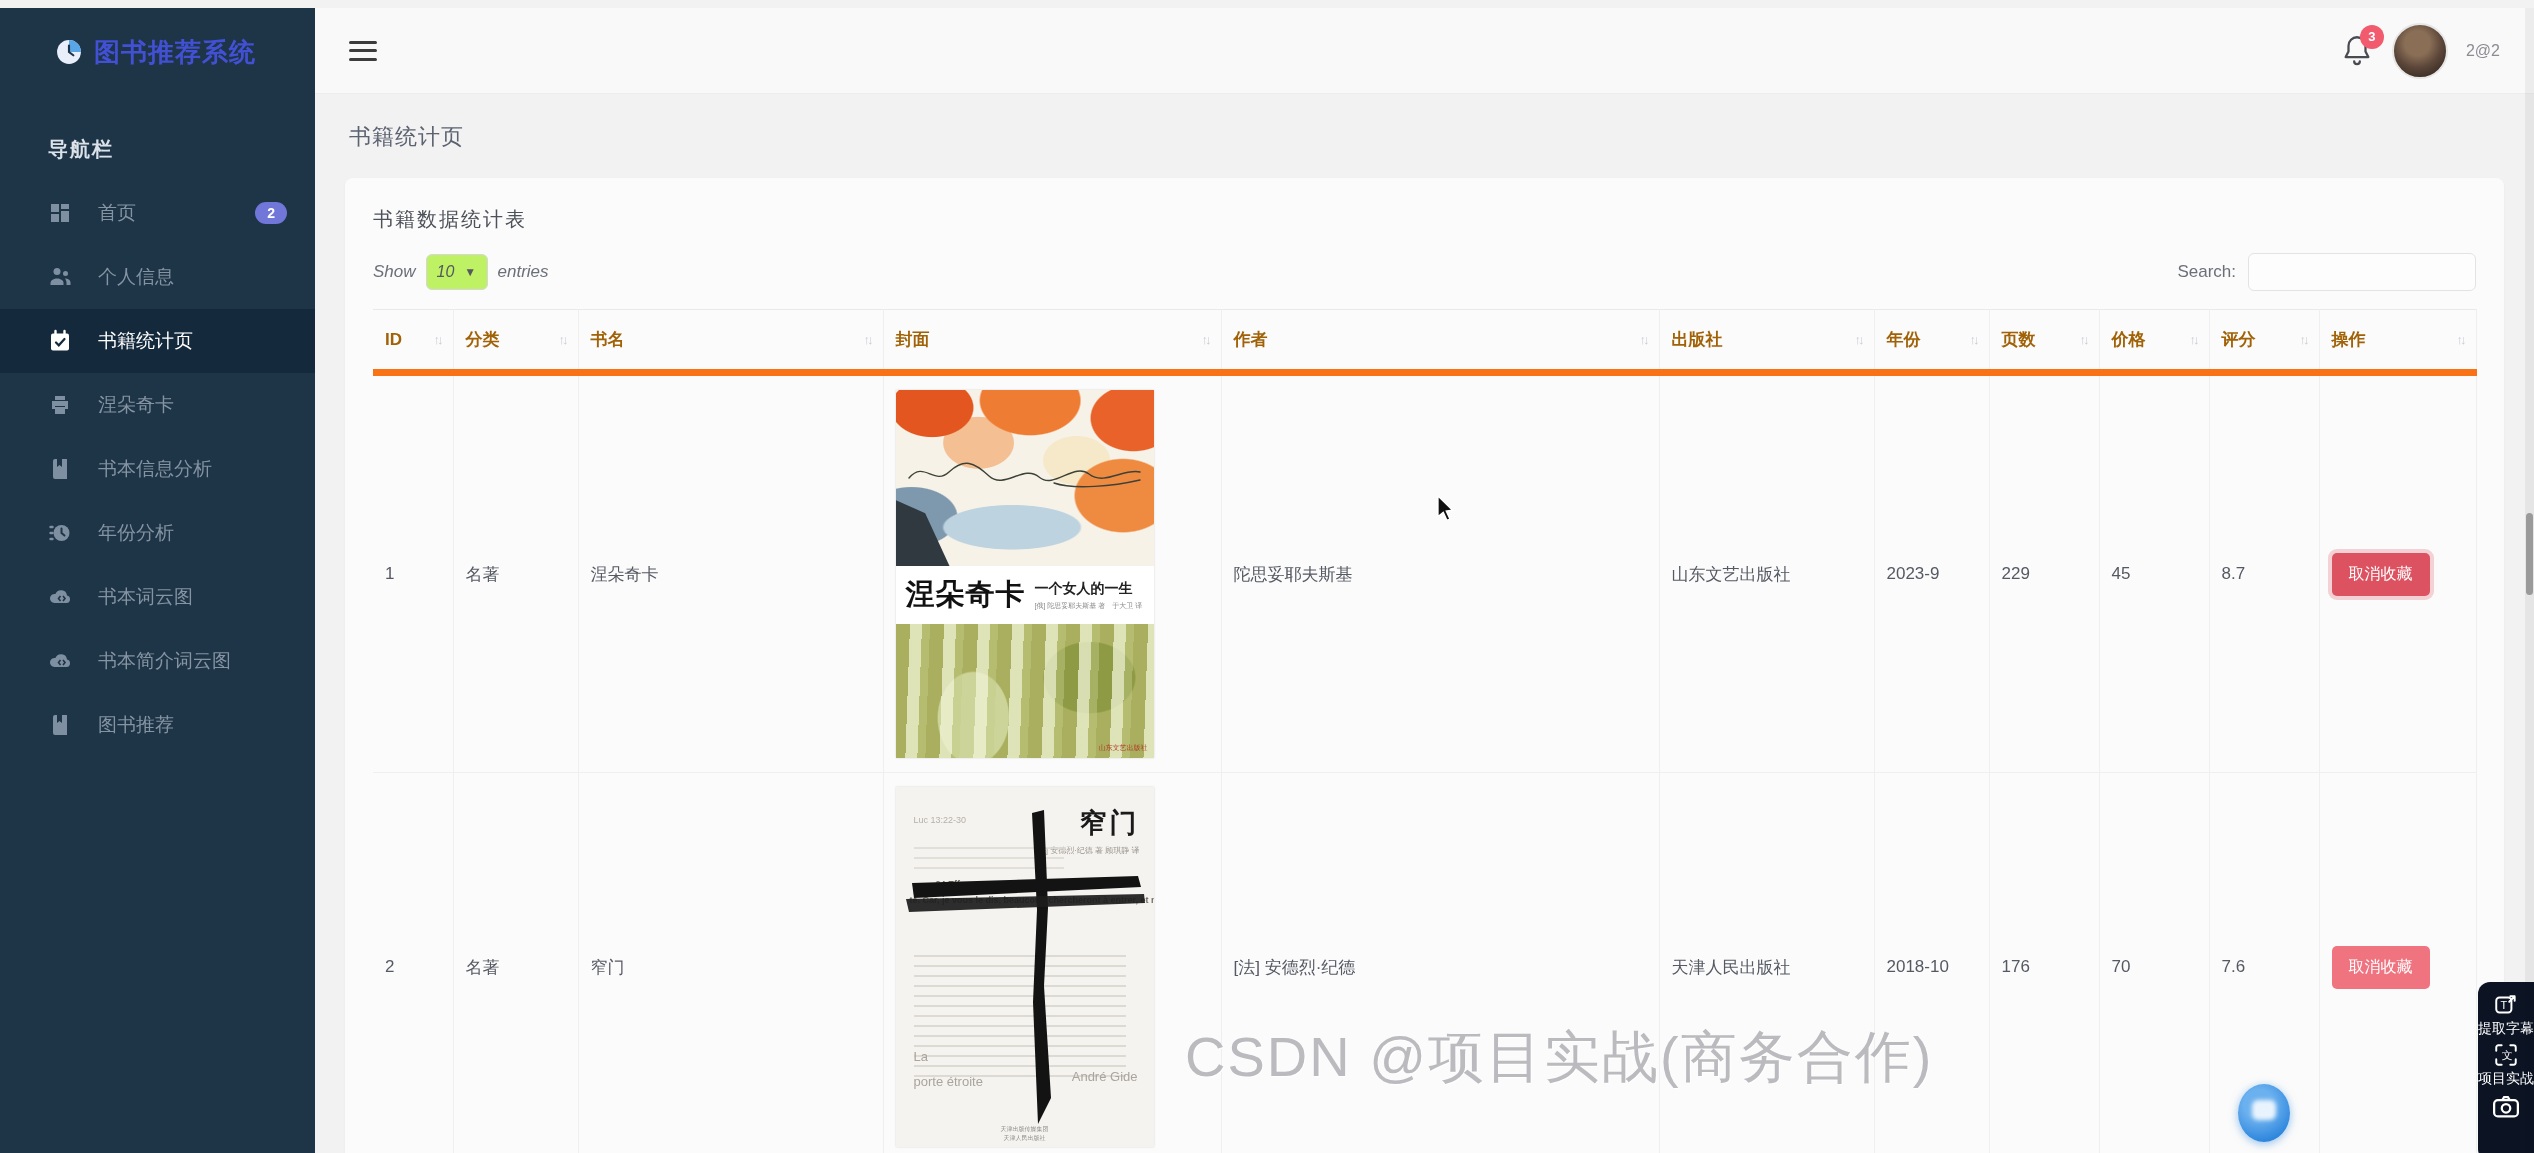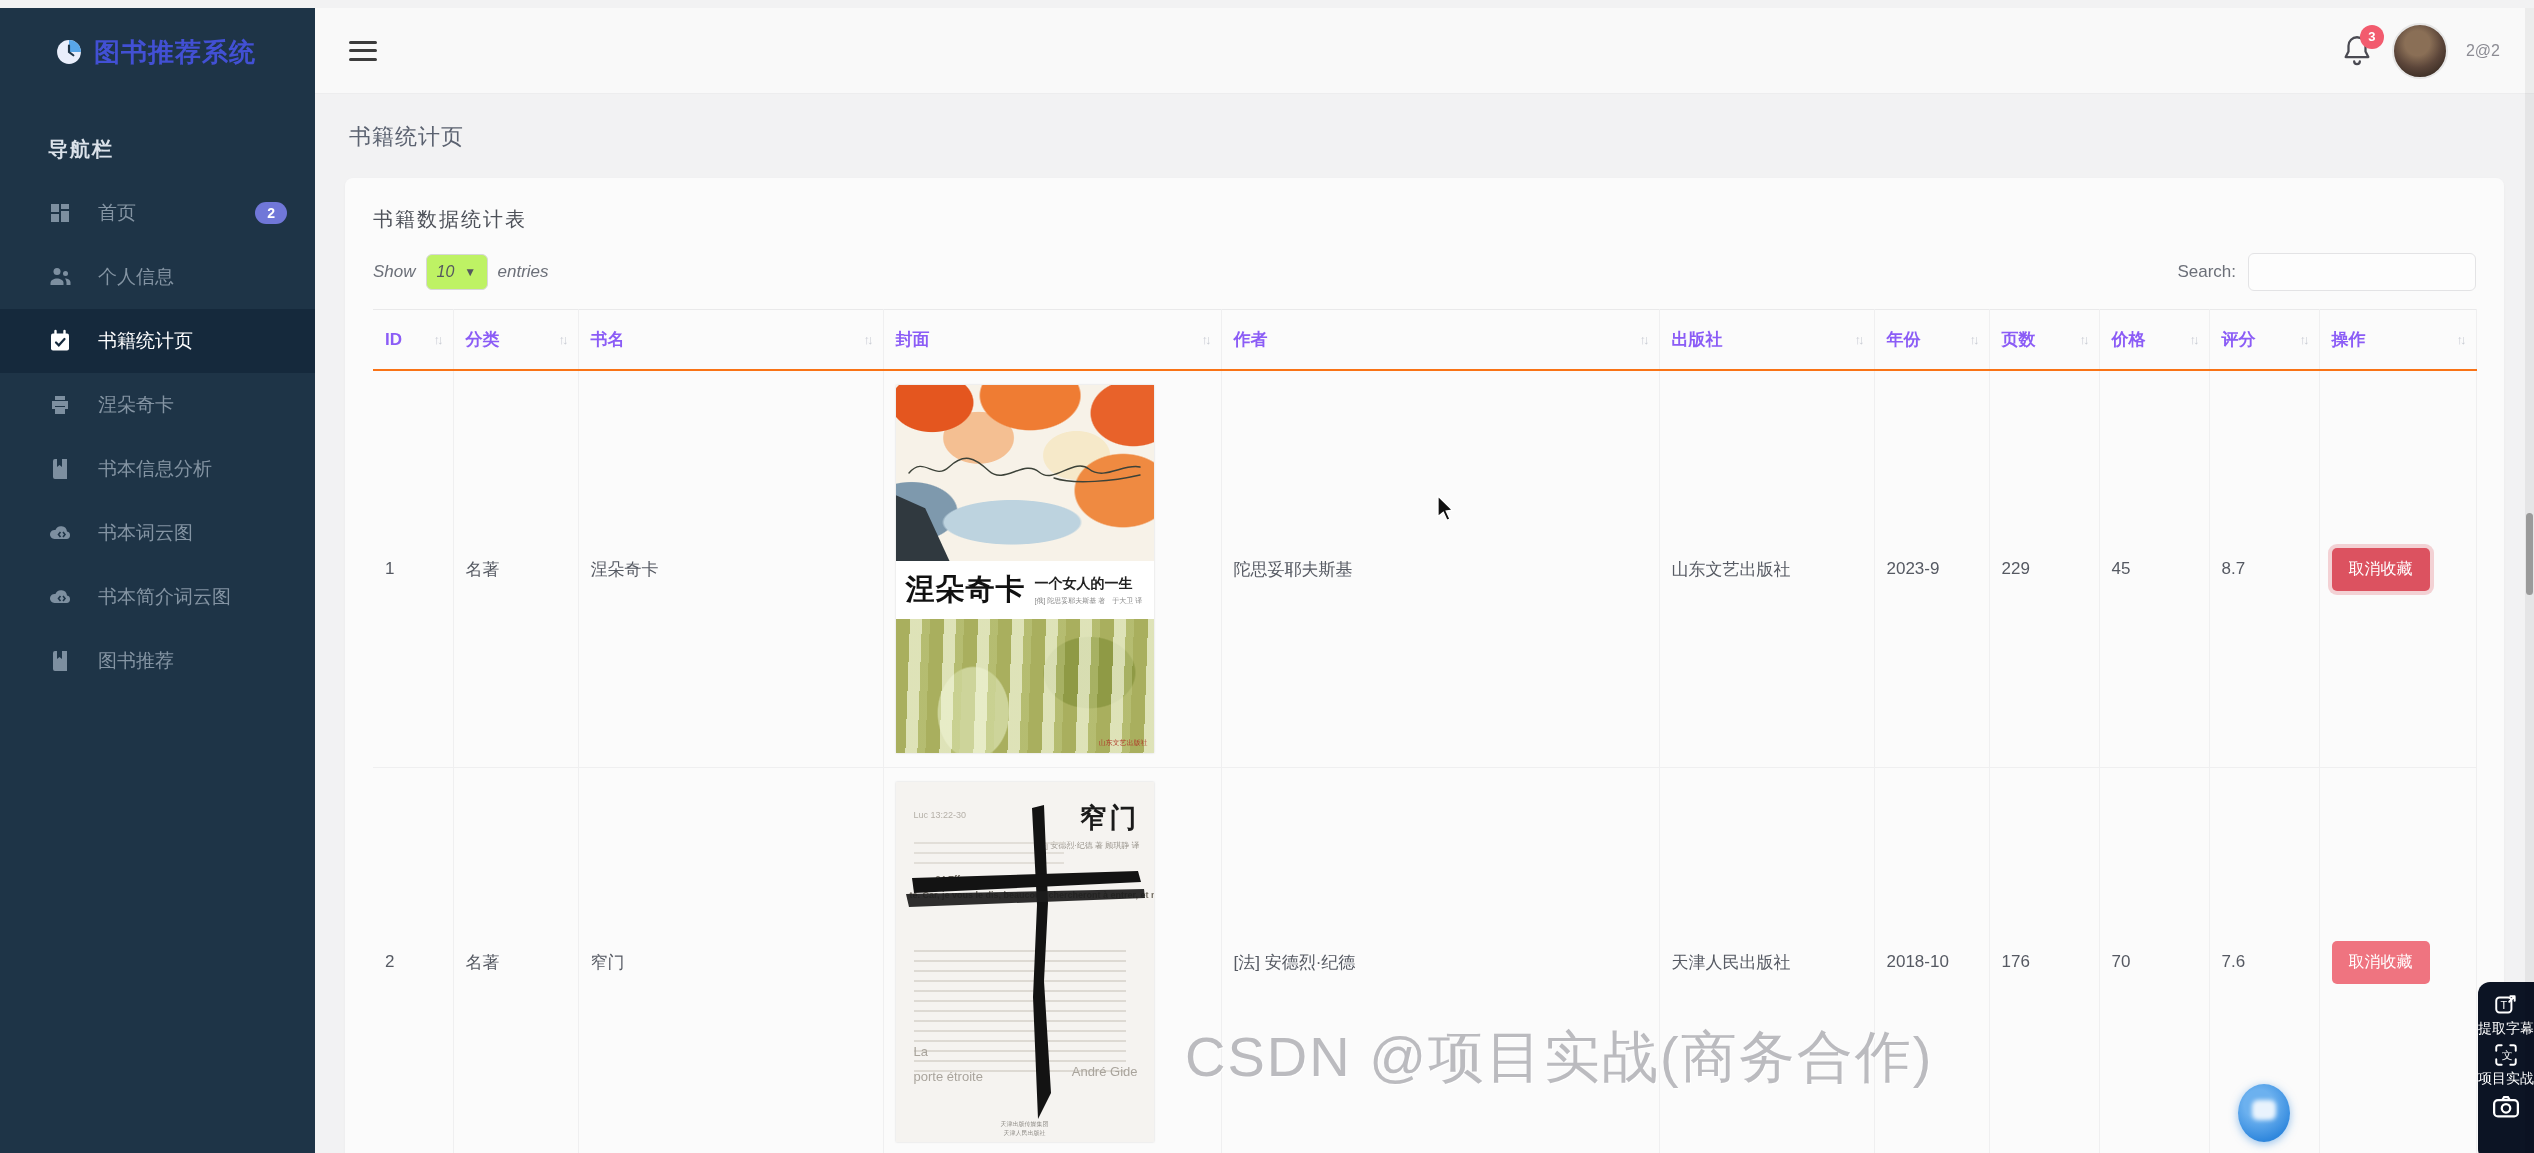--- a/index.html
+++ b/index.html
@@ -49,22 +49,22 @@
   .select-box { min-width:62px; height:36px; border:1px solid #d7d7d9; border-radius:6px;
     background:#bef264; display:flex; align-items:center; gap:10px; padding:0 10px;
     color:#55585f; font-size:16px; cursor:pointer; }
   .select-box .chev { font-size:12px; color:#55585f; }
   .search-group { margin-left:auto; display:flex; align-items:center; gap:12px; }
   .search-input { width:228px; height:38px; border:1px solid #e3e3e5; border-radius:6px;
     background:#fdfdfd; padding:0 10px; font-size:16px; color:#444; }
 
   
   table { width:100%; border-collapse:collapse; table-layout:fixed; margin-top:18px; }
-  th { text-align:left; font-size:17px; color:#8b5cf6; font-weight:bold;
-    padding:18px 12px; border-top:1px solid #e9e9ea; border-bottom:2px solid #f97316;
+  th { text-align:left; font-size:17px; color:#a16207; font-weight:bold;
+    padding:18px 12px; border-top:1px solid #e9e9ea; border-bottom:7px solid #f97316;
     border-right:1px solid #efeff0; cursor:pointer; }
   th .th-inner { display:flex; align-items:center; }
   .sort-icon { margin-left:auto; color:#c9ccd4; font-size:13px; letter-spacing:-3px; }
   .sort-icon::after { content:"↑↓"; }
   td { padding:14px 12px; font-size:17px; color:#555962; vertical-align:middle;
     border-bottom:1px solid #efeff0; border-right:1px solid #efeff0; }
   .btn-danger { background:#dc5260; color:#fff; border:none; border-radius:5px;
     padding:11px 17px; font-size:16px; cursor:pointer;
     font-family:"Liberation Sans","DejaVu Sans",sans-serif; }
   .btn-ring { box-shadow:0 0 0 4px rgba(220,82,96,0.25); }
@@ -197,20 +197,30 @@
         </span>
         <span>涅朵奇卡</span>
       </div>
       <div class="side-item">
         <span class="s-icon">
           <svg viewBox="0 0 24 24" width="24" height="24" fill="currentColor">
               <path d="M5 4a2 2 0 0 1 2-2h12v20H7a2 2 0 0 1-2-2zm9-2v8l-2.5-2L9 10V2z" fill-rule="evenodd"></path>
             </svg>
         </span>
         <span>书本信息分析</span>
+      </div>
+      <div class="side-item">
+        <span class="s-icon">
+          <svg viewBox="0 0 24 24" width="24" height="24">
+              <circle cx="13.5" cy="12" r="8" fill="currentColor"></circle>
+              <path d="M13.5 7.5V12l3 2.5" stroke="#1e3447" stroke-width="2" fill="none" stroke-linecap="round"></path>
+              <path d="M2.5 6h2M2.5 12h2M2.5 18h2" stroke="currentColor" stroke-width="2.4" stroke-linecap="round"></path>
+            </svg>
+        </span>
+        <span>年份分析</span>
       </div>
       <div class="side-item">
         <span class="s-icon">
           <svg viewBox="0 0 24 24" width="24" height="24">
               <path d="M6.5 18a4.5 4.5 0 1 1 .9-8.9A6 6 0 0 1 19 10.5 3.8 3.8 0 0 1 18.6 18z" fill="currentColor"></path>
               <path d="M12.5 11l-2 2.5 2 2.5M15 11l2 2.5-2 2.5" stroke="#1e3447" stroke-width="1.6" fill="none"></path>
             </svg>
         </span>
         <span>书本词云图</span>
       </div>

